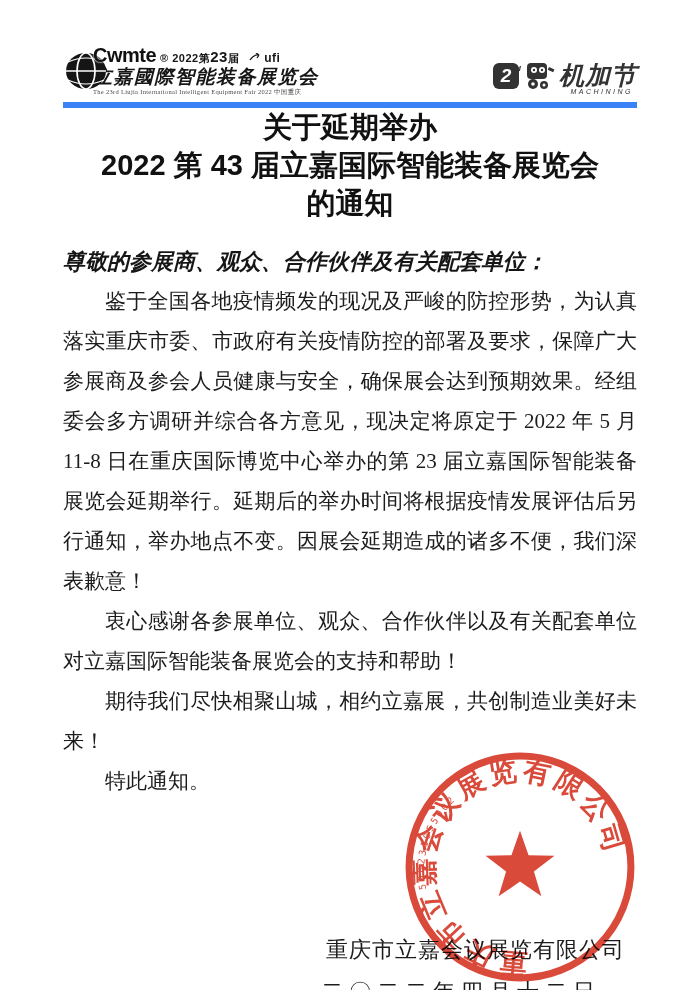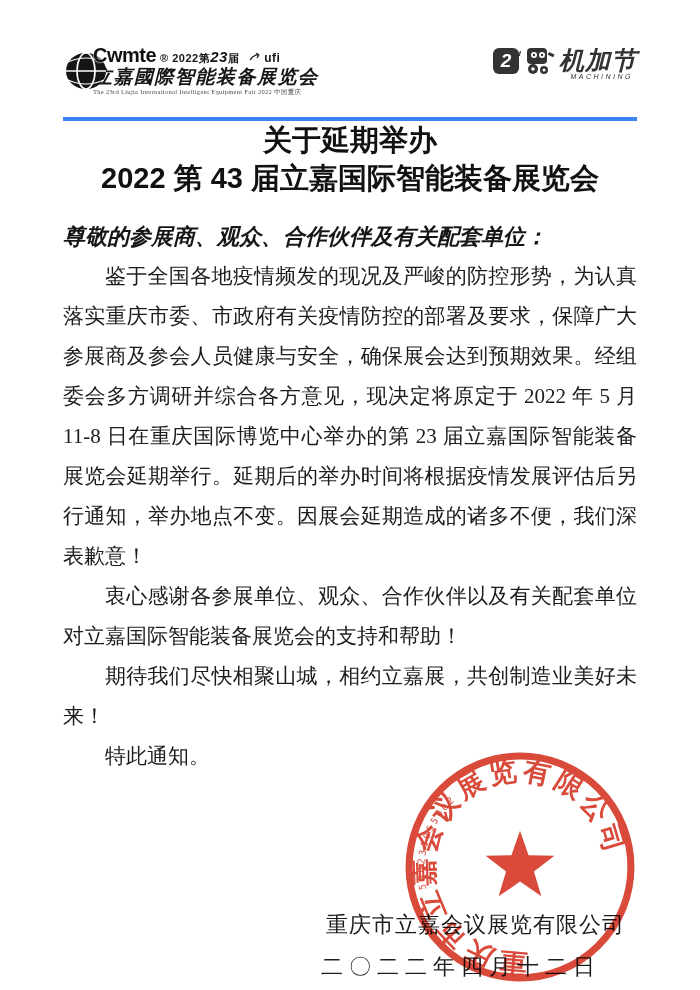--- a/index.html
+++ b/index.html
@@ -10,38 +10,38 @@
     margin:0 auto;
     background:#ffffff;
     overflow:hidden;
     font-family:"Liberation Serif","DejaVu Serif",serif;
     color:#1c1c1c;
   }
   .content { padding:0 63px; }
 
   
   .header {
-    display:flex; justify-content:space-between; align-items:flex-start;
-    padding-top:44px; padding-bottom:20px;
-    border-bottom:4px solid #3b82f6;
+    display:flex; justify-content:space-between; align-items:flex-end;
+    padding-top:44px; padding-bottom:5px;
+    border-bottom:6px solid #3b82f6;
   }
   .logo-left { display:flex; align-items:center; }
   .globe-wrap { position:relative; width:46px; height:42px; flex:0 0 auto; }
   .logo-left-text { margin-left:-16px; }
   .brand-row { display:flex; align-items:baseline; font-family:"Liberation Sans",sans-serif; }
   .brand-name {
     font-weight:bold; font-size:20px; letter-spacing:-0.5px; color:#101010;
     text-shadow:0 0 2px #fff, 0 0 2px #fff;
     position:relative; z-index:2;
   }
   .edition-row {
     font-family:"Liberation Sans",sans-serif; font-size:11px; font-weight:bold;
     color:#161616; margin-left:4px; letter-spacing:0.5px;
   }
-  .edition-row .big23 { font-size:15px; font-style:italic; }
+  .edition-row .big23 { font-size:15px; }
   .ufi { margin-left:10px; font-size:12px; font-weight:bold; }
   .logo-cn {
     font-size:19px; font-weight:bold; font-style:italic;
     letter-spacing:1.5px; color:#161616; line-height:20px;
   }
   .logo-en { font-size:6.5px; color:#4c4c4c; letter-spacing:0.3px; margin-top:1px; }
 
   .logo-right { display:flex; flex-direction:column; align-items:center; padding-bottom:2px; }
   .machining-row { display:flex; align-items:center; }
   .badge-2nd {
@@ -156,20 +156,21 @@
           <span class="machining-cn">机加节</span>
         </div>
         <div class="machining-en">MACHINING</div>
       </div>
 
     </div>
 
     <div class="title-block">
       <div>关于延期举办</div>
       <div>2022 第 43 届立嘉国际智能装备展览会</div>
+      <div>的通知</div>
     </div>
 
     <div class="salutation">尊敬的参展商、观众、合作伙伴及有关配套单位：</div>
 
     <div class="paragraphs">
         <p>鉴于全国各地疫情频发的现况及严峻的防控形势，为认真落实重庆市委、市政府有关疫情防控的部署及要求，保障广大参展商及参会人员健康与安全，确保展会达到预期效果。经组委会多方调研并综合各方意见，现决定将原定于 2022 年 5 月 11-8 日在重庆国际博览中心举办的第 23 届立嘉国际智能装备展览会延期举行。延期后的举办时间将根据疫情发展评估后另行通知，举办地点不变。因展会延期造成的诸多不便，我们深表歉意！</p>
         <p>衷心感谢各参展单位、观众、合作伙伴以及有关配套单位对立嘉国际智能装备展览会的支持和帮助！</p>
         <p>期待我们尽快相聚山城，相约立嘉展，共创制造业美好未来！</p>
         <p>特此通知。</p>
       </div>

